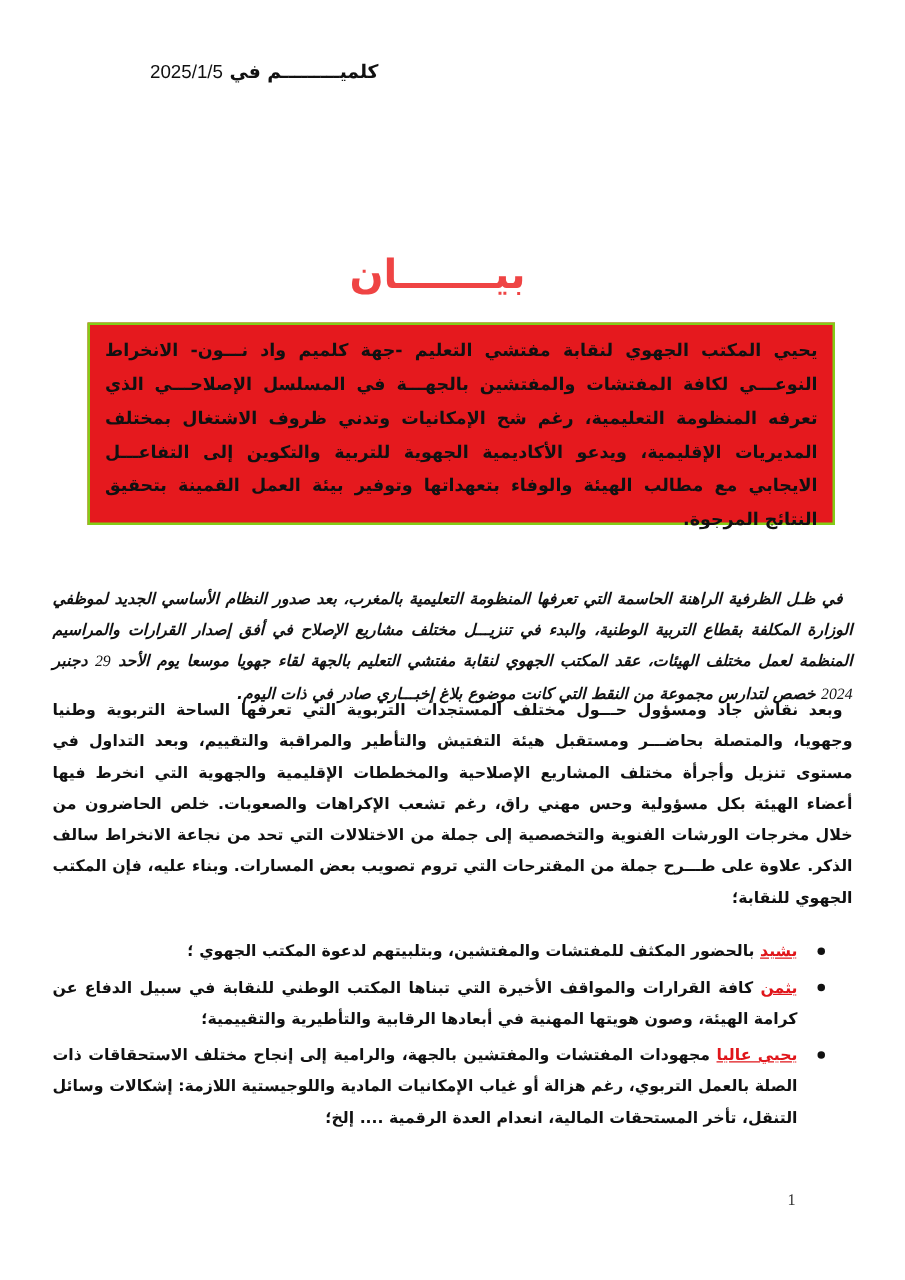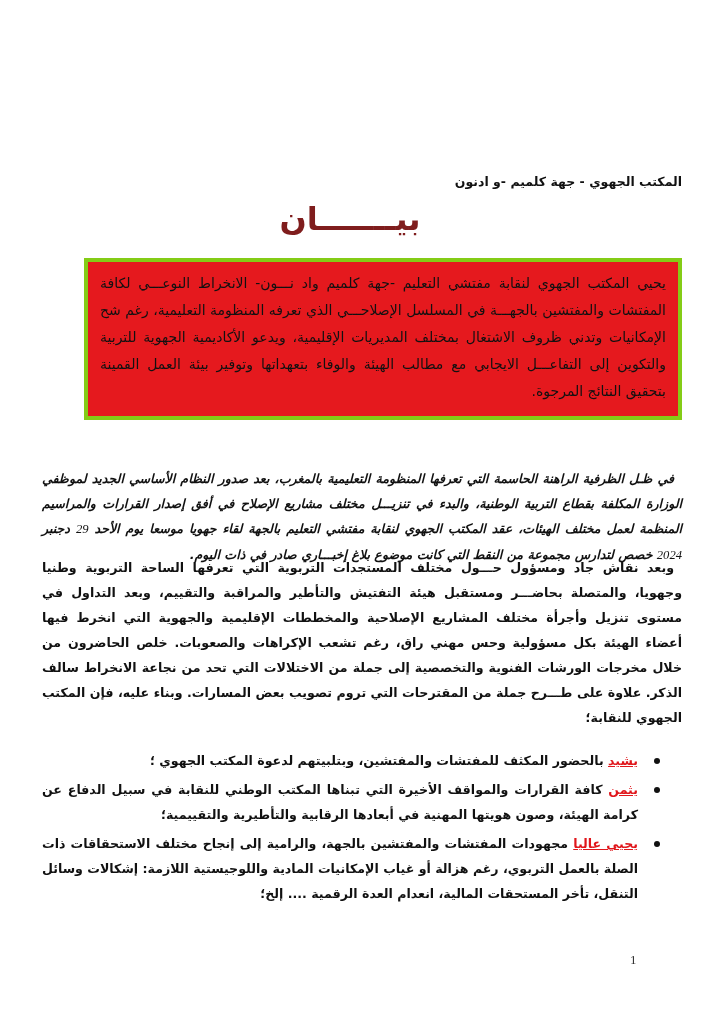--- a/index.html
+++ b/index.html
@@ -17,28 +17,28 @@
     .logo {
       position: absolute; left: 528px; top: 58px; width: 140px; height: 100px;
     }
     .logo svg { width: 100%; height: 100%; }
     .office-line {
       position: absolute; right: 42px; top: 174px; width: 400px;
       direction: rtl; text-align: right; font-size: 12.5px; font-weight: bold;
     }
     .title {
       position: absolute; left: 270px; top: 200px; width: 160px;
-      text-align: center; direction: rtl; color: #7f1d1d;
+      text-align: center; direction: rtl; color: #ef4444;
       font-size: 32px; font-weight: bold; letter-spacing: 1px;
     }
     .red-box {
-      position: absolute; left: 84px; top: 258px; width: 598px; height: 162px;
-      background: #e5191e; border: 4px solid #84cc16; box-sizing: border-box;
+      position: absolute; left: 70px; top: 258px; width: 598px; height: 162px;
+      background: #e5191e; border: 2px solid #84cc16; box-sizing: border-box;
       color: #111; direction: rtl; text-align: justify; text-align-last: right;
-      font-size: 14px; font-weight: normal; line-height: 27px;
+      font-size: 14px; font-weight: bold; line-height: 27px;
       padding: 8px 12px 6px 12px;
     }
     .body-text {
       position: absolute; left: 42px; width: 640px;
       direction: rtl; text-align: justify; text-align-last: right;
       font-size: 12.6px; font-weight: bold; line-height: 25px;
     }
     .p1 { top: 466px; text-indent: 8px; font-style: italic; }
     .p2 { top: 555px; text-indent: 8px; }
     .body-text .num { font-family: "Liberation Serif", serif; font-weight: normal; }
@@ -56,23 +56,26 @@
     .page-num {
       position: absolute; left: 630px; top: 952px;
       font-family: "Liberation Serif", serif; font-size: 13px; color: #333;
     }
   </style>
 </head>
 <body>
 
 <div class="page">
 
+  <div class="date-line">
+    <span>كلميـــــــــم في</span>
+    <span class="num">2025/1/5</span>
+  </div>
 
 
-  <div class="office-line">المكتب الجهوي  - جهة كلميم  -و ادنون</div>
 
   <div class="title">بيـــــــان</div>
 
   <div class="red-box">
     <span>يحيي المكتب الجهوي لنقابة مفتشي التعليم -جهة كلميم واد نـــون- الانخراط النوعـــي لكافة المفتشات والمفتشين بالجهـــة في المسلسل الإصلاحـــي الذي تعرفه المنظومة التعليمية، رغم شح الإمكانيات وتدني ظروف الاشتغال بمختلف المديريات الإقليمية، ويدعو الأكاديمية الجهوية للتربية والتكوين إلى التفاعـــل الايجابي مع مطالب الهيئة والوفاء بتعهداتها وتوفير بيئة العمل القمينة بتحقيق النتائج المرجوة.</span>
   </div>
 
   <div class="body-text p1">
     <span>في ظـل الظرفية الراهنة الحاسمة التي تعرفها المنظومة التعليمية بالمغرب، بعد صدور النظام الأساسي الجديد لموظفي الوزارة المكلفة بقطاع التربية الوطنية، والبدء في تنزيـــل مختلف مشاريع الإصلاح في أفق إصدار القرارات والمراسيم المنظمة لعمل مختلف الهيئات، عقد المكتب الجهوي لنقابة مفتشي التعليم بالجهة لقاء جهويا موسعا يوم الأحد</span>
     <span class="num">29</span>

